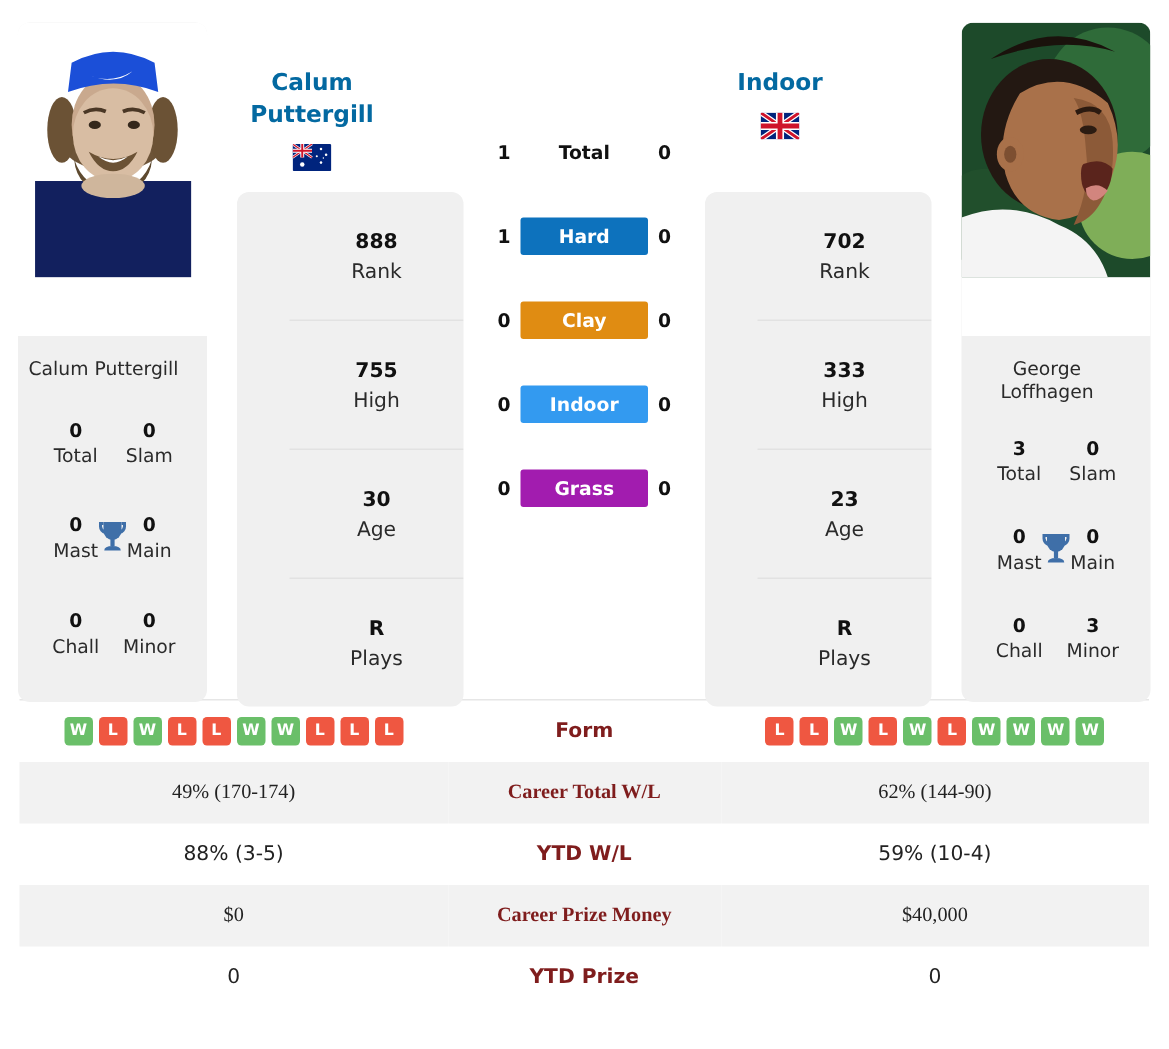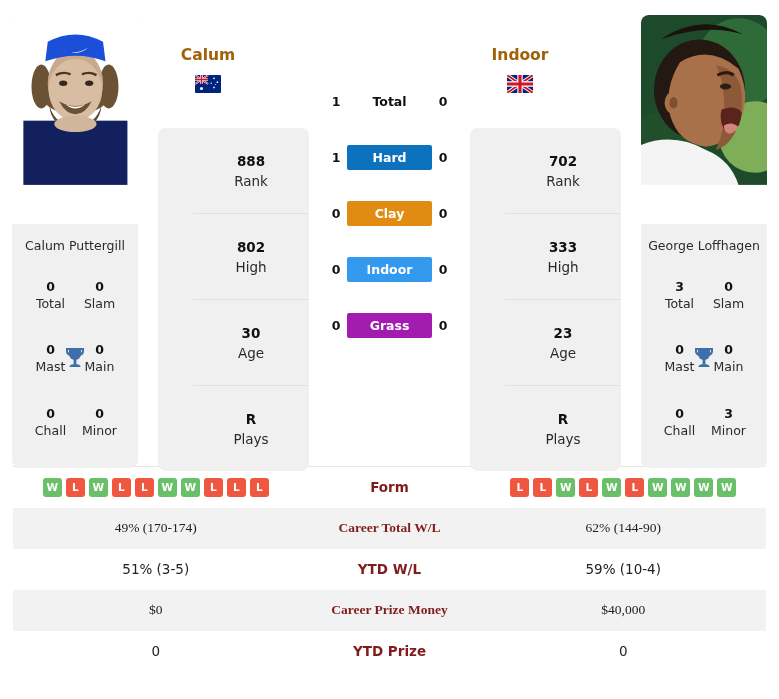--- a/index.html
+++ b/index.html
@@ -42,21 +42,21 @@
     position: relative;
     overflow: hidden;
     background: #ffffff;
   }
   .photo-inner { position:absolute; inset:0; }
 
   .photo-name {
     text-align: center;
     font-size: 12.5px;
     color: #2a2a2a;
-    padding: 14px 4px 10px 4px;
+    padding: 14px 16px 10px 4px;
   }
   .trophy-grid {
     flex: 1;
     display: flex;
     flex-direction: column;
     justify-content: space-around;
     padding: 0 0 14px 0;
     position: relative;
   }
   .trophy-row {
@@ -122,21 +122,21 @@
   .name-head {
     width: 116px;
     text-align: center;
     position: absolute;
     top: 30px;
   }
   .name-head .pname {
     font-weight: bold;
     font-size: 15.5px;
     line-height: 21px;
-    color: #a16207;
+    color: #0369a1;
   }
   .flag {
     margin: 9px auto 0 auto;
     width: 26px;
     height: 18px;
     border-radius: 1px;
     overflow: hidden;
     display: block;
   }
 
@@ -290,20 +290,21 @@
           <div class="num">0</div>
           <div class="lbl">Minor</div>
         </div>
       </div>
     </div>
   </div>
 
   <div class="side">
     <div class="name-head">
       <div class="pname">Calum</div>
+      <div class="pname">Puttergill</div>
       <span class="flag">
         <svg viewBox="0 0 26 18" width="26" height="18" aria-hidden="true">
           <rect width="26" height="18" fill="#00247d"></rect>
           <g>
             <rect width="13" height="9" fill="#00247d"></rect>
             <path d="M0 0 L13 9 M13 0 L0 9" stroke="#ffffff" stroke-width="1.8"></path>
             <path d="M0 0 L13 9 M13 0 L0 9" stroke="#cf142b" stroke-width="0.9"></path>
             <path d="M6.5 0 V9 M0 4.5 H13" stroke="#ffffff" stroke-width="2.6"></path>
             <path d="M6.5 0 V9 M0 4.5 H13" stroke="#cf142b" stroke-width="1.3"></path>
           </g>
@@ -315,21 +316,21 @@
           <circle cx="20.6" cy="9.4" r="0.5" fill="#ffffff"></circle>
         </svg>
       </span>
     </div>
     <div class="stat-col">
       <div class="stat-cell">
         <div class="num">888</div>
         <div class="lbl">Rank</div>
       </div>
       <div class="stat-cell">
-        <div class="num">802</div>
+        <div class="num">755</div>
         <div class="lbl">High</div>
       </div>
       <div class="stat-cell">
         <div class="num">30</div>
         <div class="lbl">Age</div>
       </div>
       <div class="stat-cell">
         <div class="num">R</div>
         <div class="lbl">Plays</div>
       </div>
@@ -494,21 +495,21 @@
             <span class="fb W">W</span>
           </div>
       </td>
     </tr>
     <tr class="alt">
       <td>49% (170-174)</td>
       <td class="mid">Career Total W/L</td>
       <td>62% (144-90)</td>
     </tr>
     <tr>
-      <td>51% (3-5)</td>
+      <td>88% (3-5)</td>
       <td class="mid">YTD W/L</td>
       <td>59% (10-4)</td>
     </tr>
     <tr class="alt">
       <td>$0</td>
       <td class="mid">Career Prize Money</td>
       <td>$40,000</td>
     </tr>
     <tr>
       <td>0</td>

